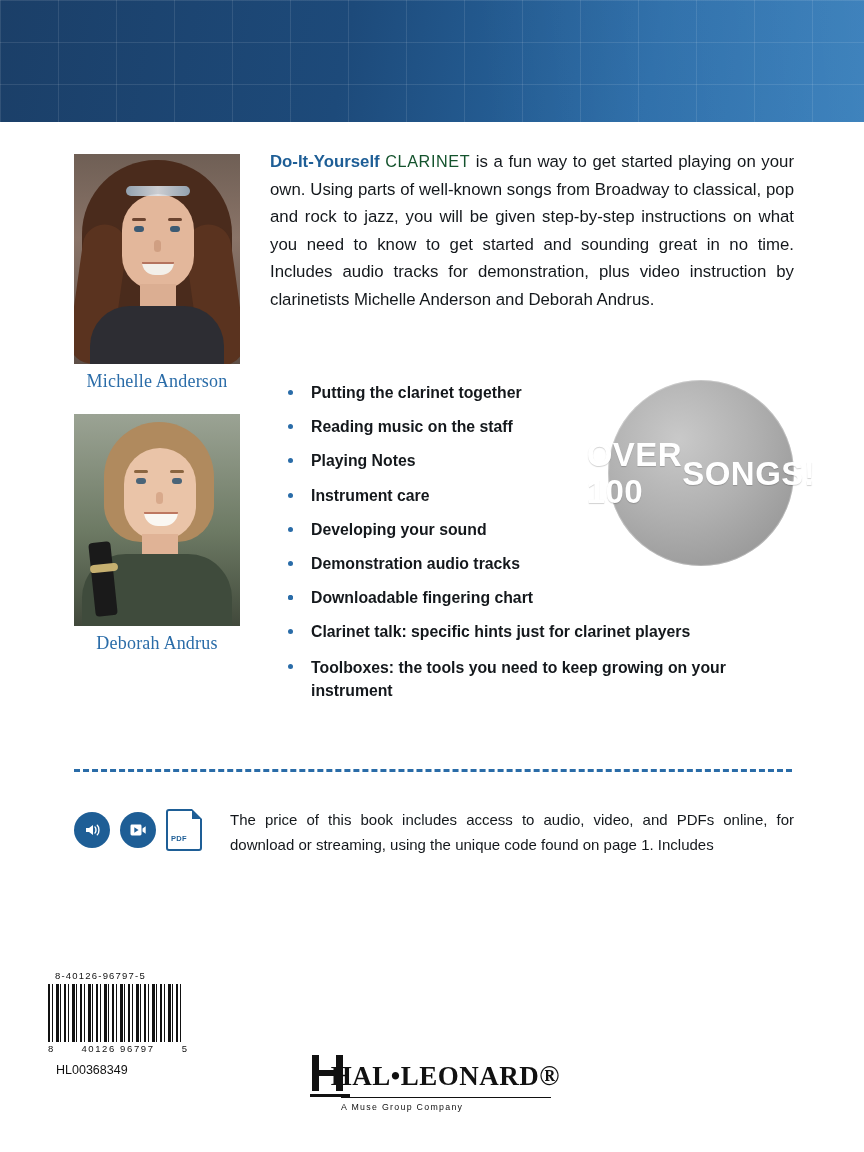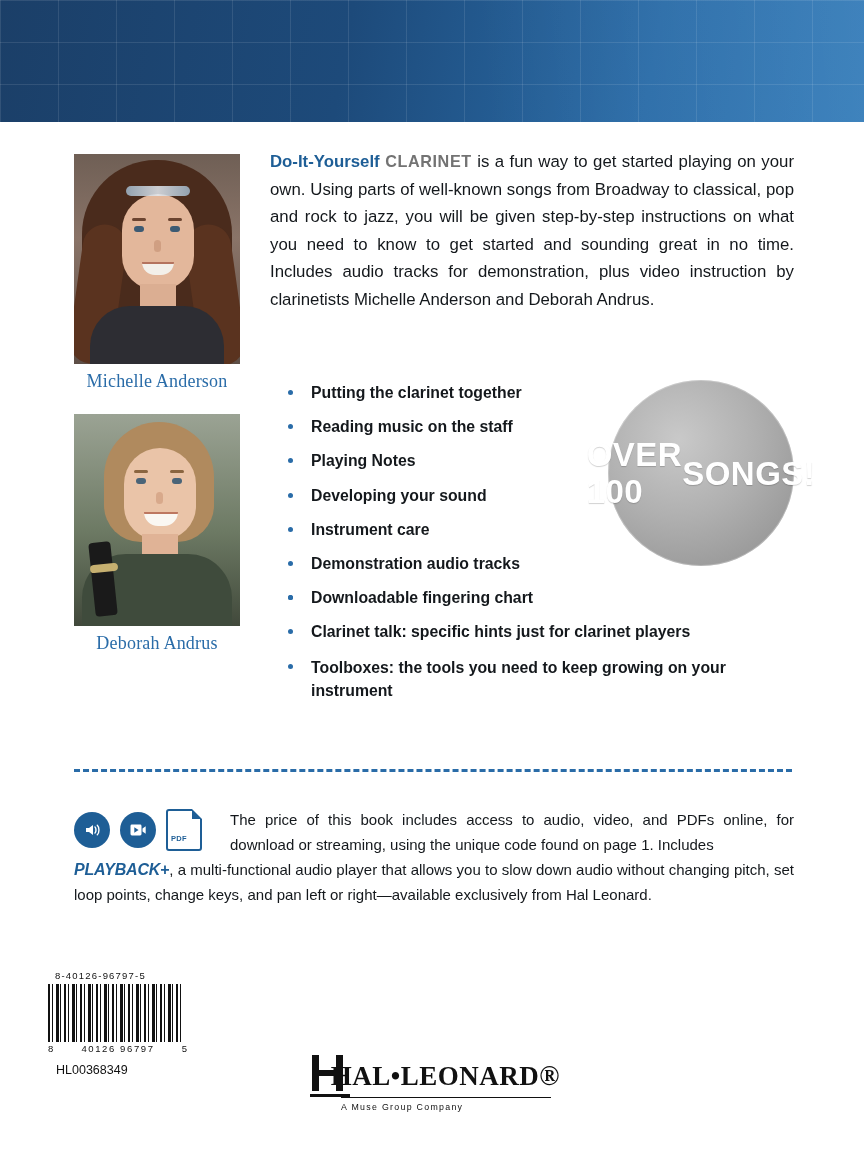--- a/index.html
+++ b/index.html
@@ -122,22 +122,22 @@
     line-height: 27.5px;
     color: #14181c;
     text-align: justify;
     margin: 0;
   }
   .title-strong {
     font-weight: bold;
     color: #1e5e96;
   }
   .title-caps {
-    font-weight: bold;
-    color: #737373;
+    font-weight: normal;
+    color: #14532d;
     font-size: 16.2px;
     letter-spacing: 0.6px;
   }
 
   
   .bullets {
     position: absolute;
     left: 272px;
     top: 248px;
     width: 520px;
@@ -394,22 +394,22 @@
   </div>
 
   <div class="right-col">
     <p class="intro"><span class="title-strong">Do-It-Yourself</span> <span class="title-caps">CLARINET</span><span> is a fun way to get started playing on your own. Using parts of well-known songs from Broadway to classical, pop and rock to jazz, you will be given step-by-step instructions on what you need to know to get started and sounding great in no time. Includes audio tracks for demonstration, plus video instruction by clarinetists Michelle Anderson and Deborah Andrus.</span></p>
   </div>
 
   <ul class="bullets">
     <li><span class="dot"></span><span>Putting the clarinet together</span></li>
     <li><span class="dot"></span><span>Reading music on the staff</span></li>
     <li><span class="dot"></span><span>Playing Notes</span></li>
+    <li><span class="dot"></span><span>Instrument care</span></li>
     <li><span class="dot"></span><span>Developing your sound</span></li>
-    <li><span class="dot"></span><span>Instrument care</span></li>
     <li><span class="dot"></span><span>Demonstration audio tracks</span></li>
     <li><span class="dot"></span></li>
     <li><span class="dot"></span><span>Downloadable fingering chart</span></li>
     <li><span class="dot"></span><span>Clarinet talk: specific hints just for clarinet players</span></li>
     <li class="two-line"><span class="dot"></span><span>Toolboxes: the tools you need to keep growing on your instrument</span></li>
   </ul>
 
   <div class="badge">
     <span>OVER 100</span>
     <span>SONGS!</span>
@@ -431,21 +431,20 @@
           <rect x="2.5" y="4.5" width="11" height="11" rx="1.4" fill="#ffffff"></rect>
           <path d="M14.5 8.5l3.2-2.3v7.6l-3.2-2.3z" fill="#ffffff"></path>
           <path d="M6.3 7.2l4.3 2.8-4.3 2.8z" fill="#1e5e96"></path>
         </svg>
       </div>
       <div class="pdf-icon">
         <span class="pdf-label">PDF</span>
       </div>
     </div>
     <div class="pb-text"><span>The price of this book includes access to audio, video, and PDFs online, for download or streaming, using the unique code found on page 1. Includes </span></div>
-    <div class="pb-text-2"><span class="playback-brand">PLAYBACK+</span><span>, a multi-functional audio player that allows you to slow down audio without changing pitch, set loop points, change keys, and pan left or right—available exclusively from Hal Leonard.</span></div>
   </div>
 
 </div>
 
 <div class="barcode-area">
   <div class="bc-top">8-40126-96797-5</div>
   <div class="bc-bars"></div>
   <div class="bc-digits">
     <span class="d-left">8</span>
     <span class="d-mid">40126 96797</span>

